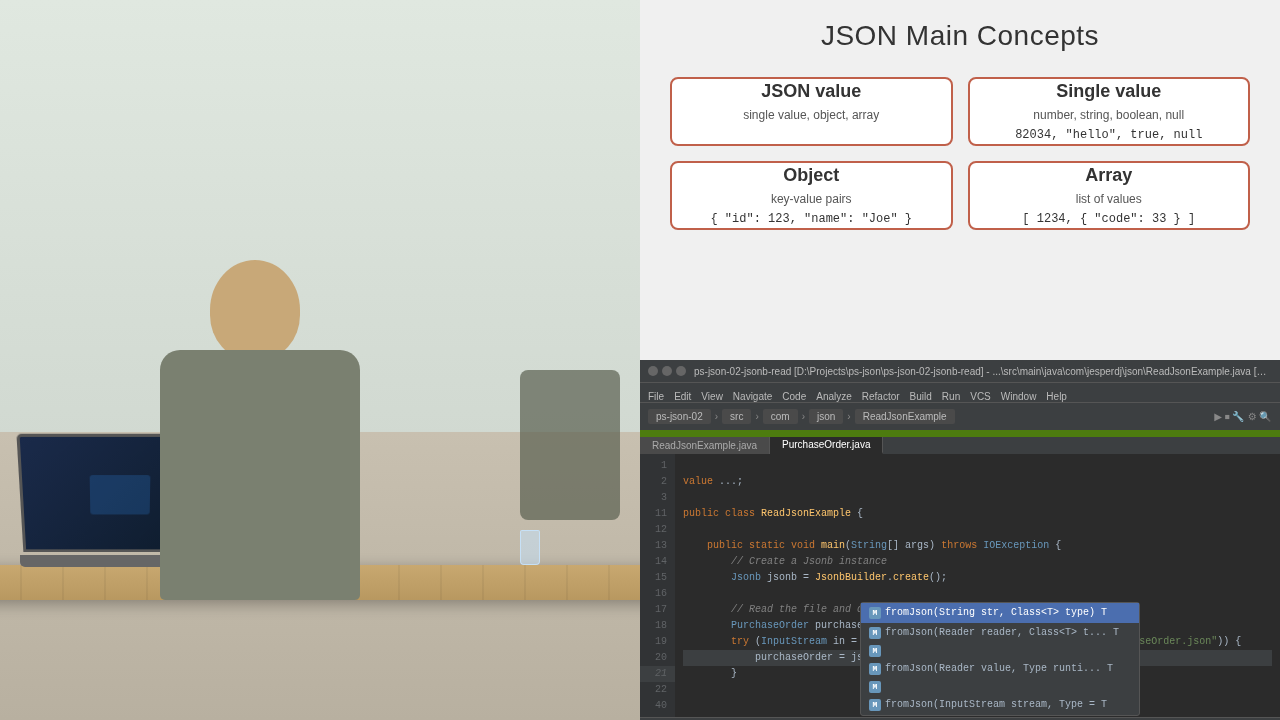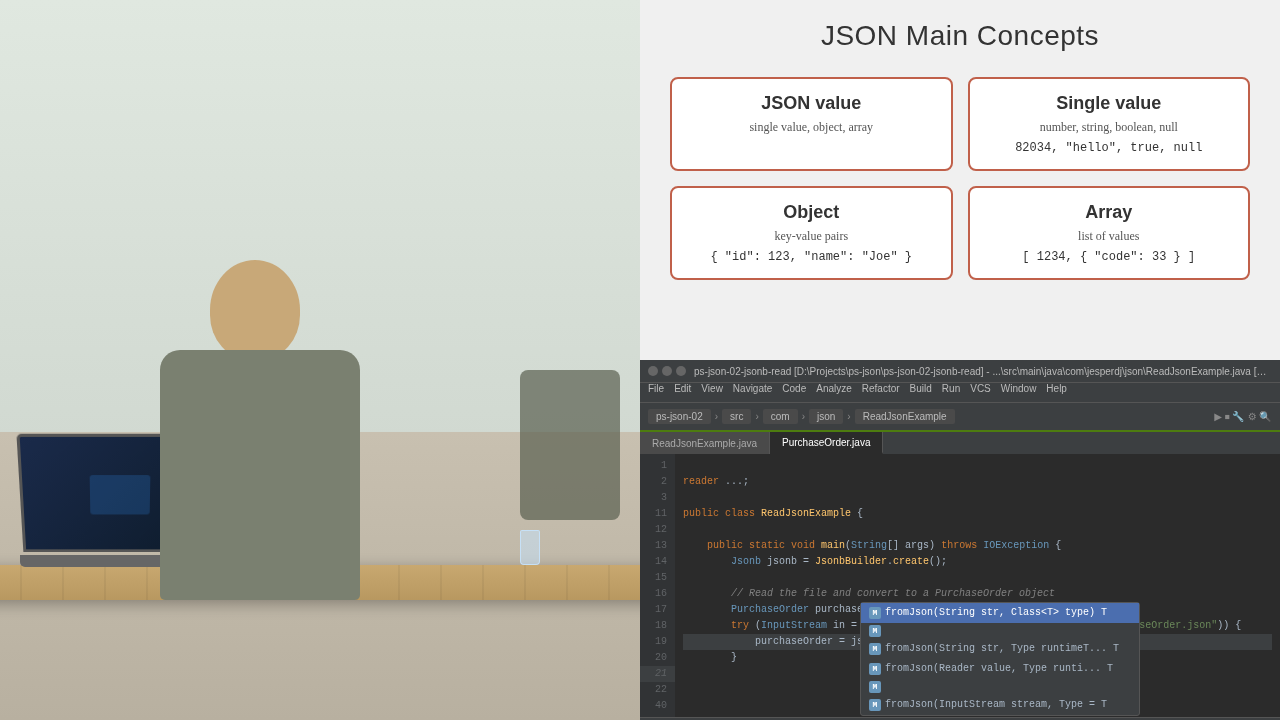--- a/index.html
+++ b/index.html
@@ -52,40 +52,39 @@
     .concept-grid {
       display: grid;
       grid-template-columns: 1fr 1fr;
       gap: 15px;
       width: 100%;
     }
 
     .concept-card {
       border: 2px solid #c0604a;
       border-radius: 8px;
-      padding: 14px 18px;
+      padding: 2px 18px;
       background: white;
       display: flex;
       flex-direction: column;
       align-items: center;
       text-align: center;
     }
 
     .card-title {
       font-size: 18px;
       font-weight: 600;
       color: #333;
       margin-bottom: 6px;
     }
 
     .card-subtitle {
       font-size: 12px;
       color: #555;
       margin-bottom: 6px;
-      font-family: Liberation Serif, serif;
     }
 
     .card-example {
       font-size: 12px;
       color: #333;
       font-family: 'Courier New', monospace;
     }
 
     
     #ide-area {
@@ -125,21 +124,21 @@
       white-space: nowrap;
       overflow: hidden;
       text-overflow: ellipsis;
     }
 
     
     .ide-menubar {
       height: 20px;
       background: #3c3f41;
       display: flex;
-      align-items: flex-start;
+      align-items: flex-end;
       padding: 0 8px;
       gap: 10px;
       border-top: 1px solid #555;
     }
 
     .menu-item {
       font-size: 10px;
       color: #bbb;
       cursor: pointer;
     }
@@ -163,21 +162,21 @@
       border-radius: 2px;
     }
 
     
     .ide-tabs {
       height: 24px;
       background: #3c3f41;
       display: flex;
       align-items: center;
       gap: 0;
-      border-top: 2px solid #4d7c0f;
+      border-top: 7px solid #4d7c0f;
     }
 
     .ide-tab {
       font-size: 10px;
       color: #aaa;
       padding: 0 12px;
       height: 100%;
       display: flex;
       align-items: center;
       background: #4a4a4a;
@@ -561,46 +560,47 @@
         <div class="line-num">18</div>
         <div class="line-num">19</div>
         <div class="line-num">20</div>
         <div class="line-num" style="background:#3c3f41;font-style:italic;">21</div>
         <div class="line-num">22</div>
         <div class="line-num">40</div>
       </div>
 
       <div class="code-content">
         <div class="code-line">&nbsp;</div>
-        <div class="code-line"><span class="kw">reader</span> ...;</div>
+        <div class="code-line"><span class="kw">value</span> ...;</div>
         <div class="code-line">&nbsp;</div>
         <div class="code-line"><span class="kw">public class</span> <span class="class-name">ReadJsonExample</span> {</div>
         <div class="code-line">&nbsp;</div>
         <div class="code-line">&nbsp;&nbsp;&nbsp;&nbsp;<span class="kw">public static void</span> <span class="method">main</span>(<span class="type">String</span>[] args) <span class="kw">throws</span> <span class="type">IOException</span> {</div>
+        <div class="code-line">&nbsp;&nbsp;&nbsp;&nbsp;&nbsp;&nbsp;&nbsp;&nbsp;<span class="comment">// Create a Jsonb instance</span></div>
         <div class="code-line">&nbsp;&nbsp;&nbsp;&nbsp;&nbsp;&nbsp;&nbsp;&nbsp;<span class="type">Jsonb</span> jsonb = <span class="class-name">JsonbBuilder</span>.<span class="method">create</span>();</div>
         <div class="code-line">&nbsp;</div>
         <div class="code-line">&nbsp;&nbsp;&nbsp;&nbsp;&nbsp;&nbsp;&nbsp;&nbsp;<span class="comment">// Read the file and convert to a PurchaseOrder object</span></div>
         <div class="code-line">&nbsp;&nbsp;&nbsp;&nbsp;&nbsp;&nbsp;&nbsp;&nbsp;<span class="type">PurchaseOrder</span> purchaseOrder;</div>
         <div class="code-line">&nbsp;&nbsp;&nbsp;&nbsp;&nbsp;&nbsp;&nbsp;&nbsp;<span class="kw">try</span> (<span class="type">InputStream</span> in = <span class="kw">new</span> <span class="class-name">FileInputStream</span>(<span class="str">"src/main/resources/purchaseOrder.json"</span>)) {</div>
         <div class="code-line" style="background:#3c3f41;">&nbsp;&nbsp;&nbsp;&nbsp;&nbsp;&nbsp;&nbsp;&nbsp;&nbsp;&nbsp;&nbsp;&nbsp;purchaseOrder = jsonb.<span class="method">fromJson</span>(in, <span class="class-name">PurchaseOrder</span>.class);</div>
         <div class="code-line">&nbsp;&nbsp;&nbsp;&nbsp;&nbsp;&nbsp;&nbsp;&nbsp;}</div>
         <div class="code-line">&nbsp;</div>
       </div>
 
       <div class="autocomplete">
         <div class="ac-item selected">
           <div class="ac-icon">M</div>
           <span>fromJson(String str, Class&lt;T&gt; type) T</span>
         </div>
         <div class="ac-item">
           <div class="ac-icon">M</div>
+          <span>fromJson(Reader reader, Class&lt;T&gt; t... T</span>
         </div>
         <div class="ac-item">
           <div class="ac-icon">M</div>
-          <span>fromJson(String str, Type runtimeT... T</span>
         </div>
         <div class="ac-item">
           <div class="ac-icon">M</div>
           <span>fromJson(Reader value, Type runti... T</span>
         </div>
         <div class="ac-item">
           <div class="ac-icon">M</div>
         </div>
         <div class="ac-item">
           <div class="ac-icon">M</div>

